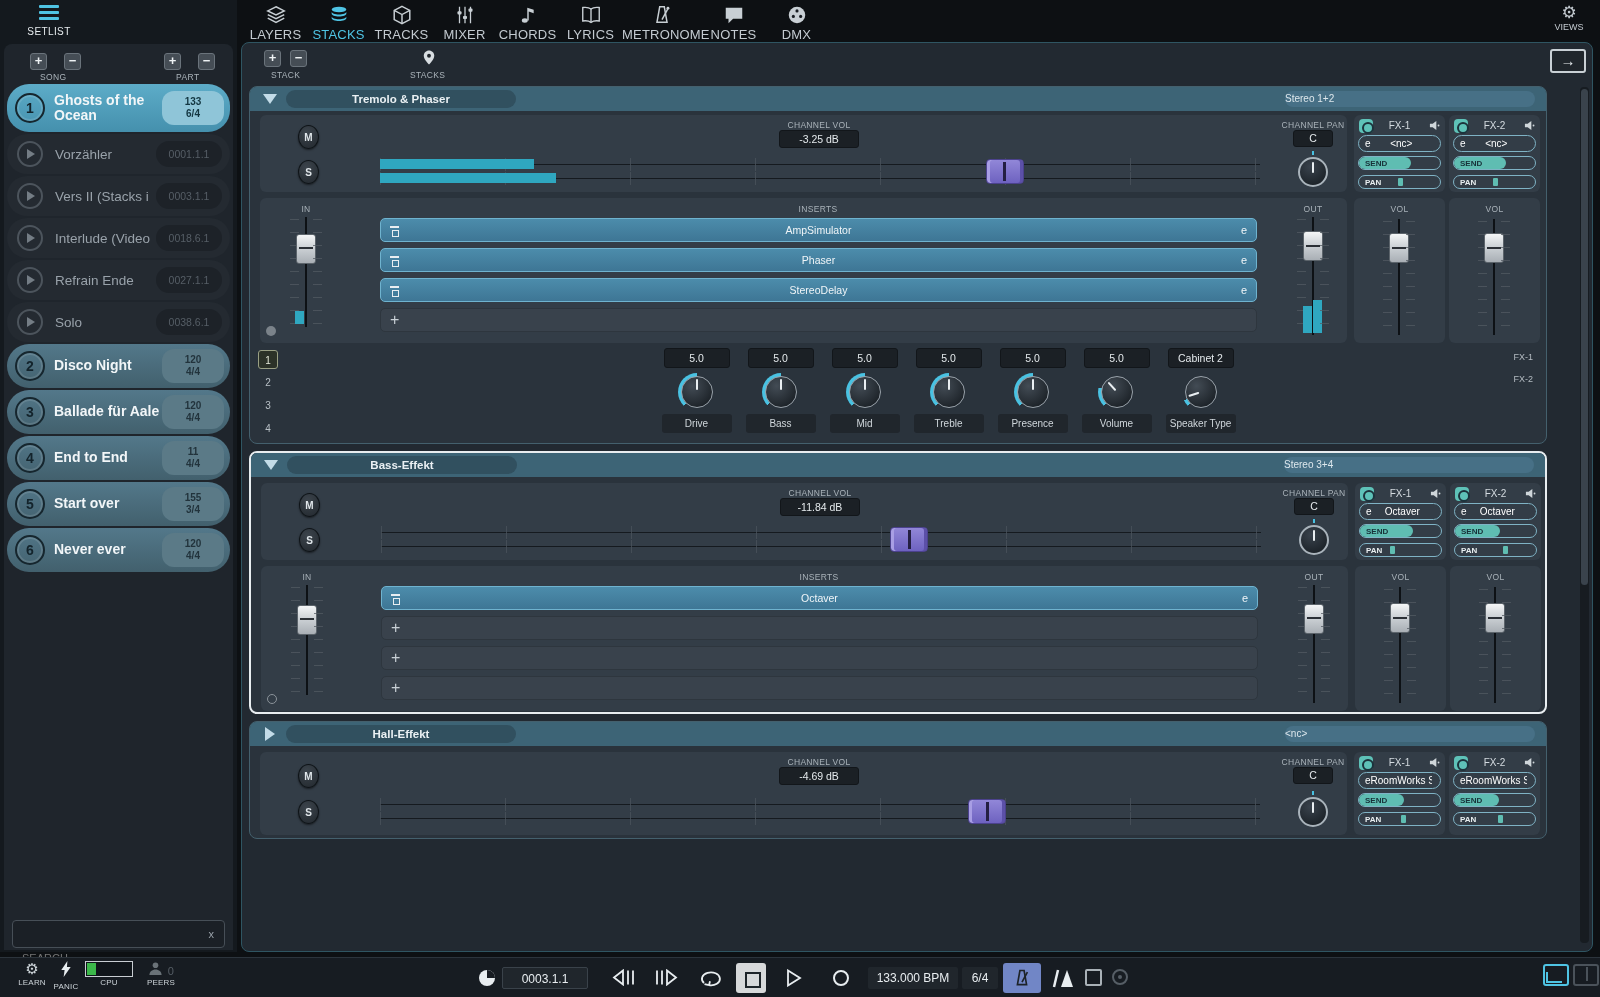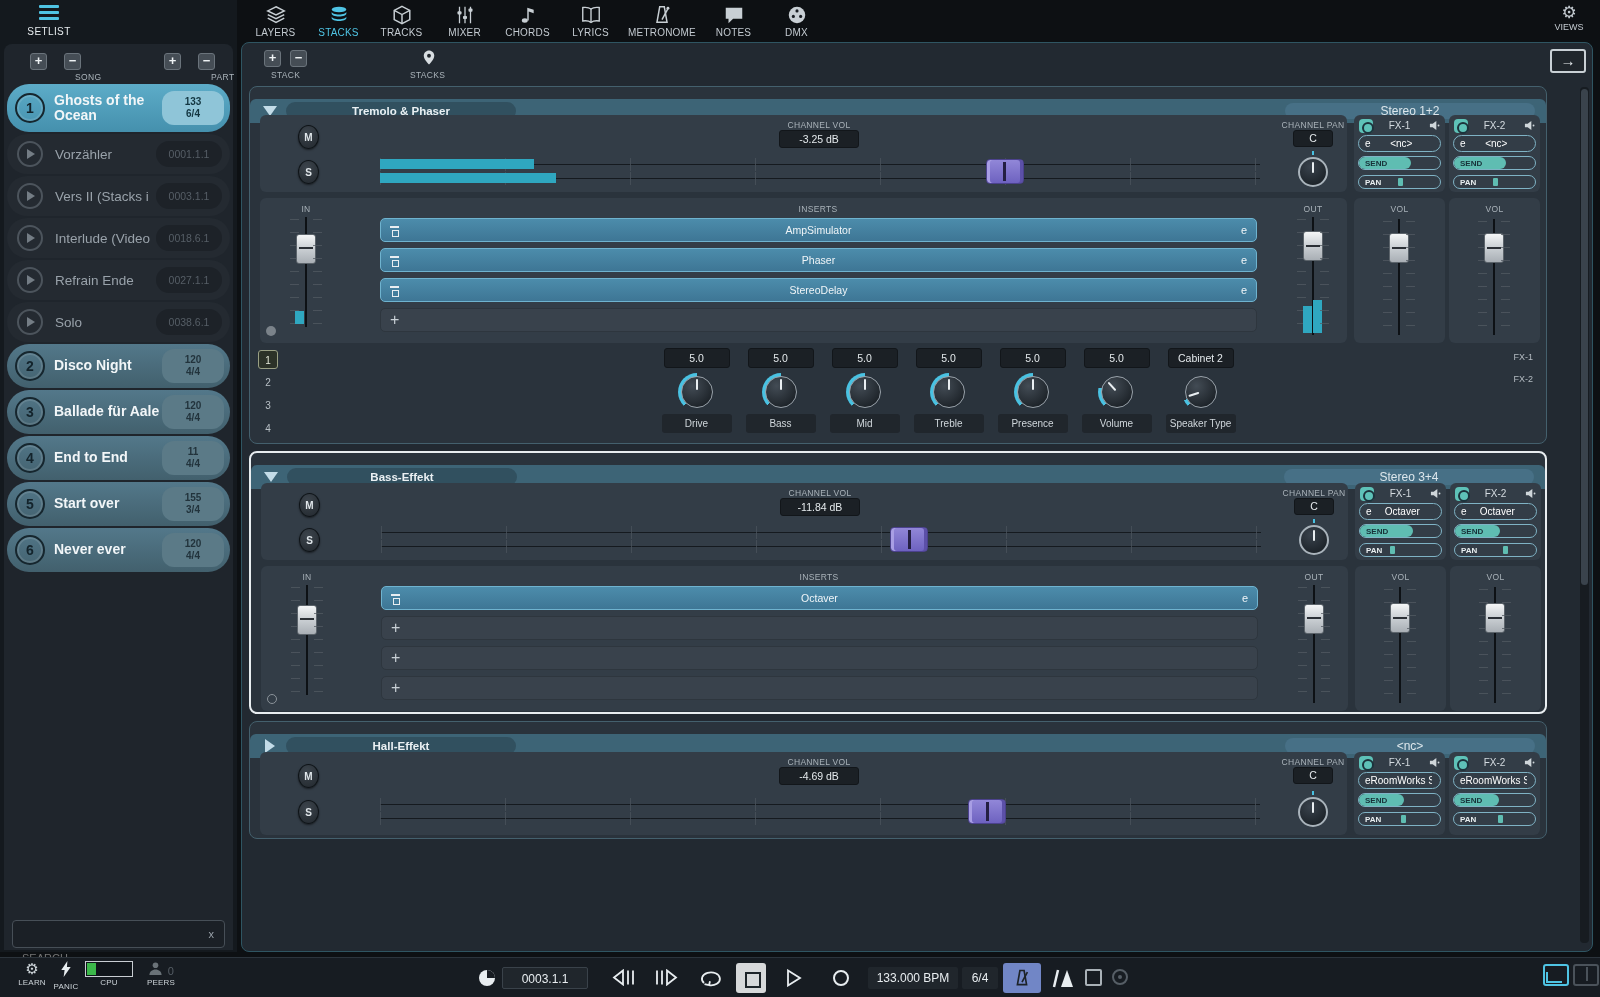--- a/index.html
+++ b/index.html
@@ -9,21 +9,21 @@
   .abs { position:absolute; }
 
   
   .sidebar { position:absolute; left:0; top:0; width:237px; height:952px; background:#14191e; }
   .setlist-head { position:absolute; left:14px; top:5px; width:70px; text-align:center; }
   .burger { display:inline-block; width:20px; height:16px; }
   .burger span { display:block; height:3px; margin-bottom:3px; background:#4fc4e4; border-radius:1px; }
   .setlist-lbl { font-size:10px; color:#e6ebee; letter-spacing:.4px; margin-top:1px; }
   .side-panel { position:absolute; left:4px; top:44px; width:229px; height:906px; background:#1f252c; border-radius:8px 8px 0 0; }
   .pm-btn { position:absolute; width:17px; height:17px; background:#454d55; border:1px solid #6a737b; border-radius:3px; color:#eef2f4; font-size:13px; font-weight:bold; text-align:center; line-height:14px; }
-  .grp-lbl { position:absolute; font-size:8.5px; color:#aab3ba; letter-spacing:.4px;margin-left:35px; }
+  .grp-lbl { position:absolute; font-size:8.5px; color:#aab3ba; letter-spacing:.4px; }
   .list { position:absolute; left:3px; top:40px; width:223px; display:flex; flex-direction:column; gap:2px; }
   .songrow { position:relative; height:44px; border-radius:22px; background:linear-gradient(#53788a,#42606d); display:flex; align-items:center; }
   .songrow.sel { height:48px; background:linear-gradient(#5dacc8,#4590ad); }
   .songnum { width:30px; height:30px; margin-left:8px; border-radius:50%; border:2px solid #16262e; box-shadow:inset 0 0 0 2px rgba(255,255,255,.12); color:#13232b; font-size:14px; font-weight:bold; display:flex; align-items:center; justify-content:center; flex:none; }
   .songtitle { flex:1; margin-left:9px; font-size:14px; font-weight:bold; color:#f2f6f8; line-height:1.1; }
   .sbadge { flex:none; width:62px; height:34px; margin-right:6px; border-radius:12px; background:#5b7a87; color:#22333c; font-size:10px; font-weight:bold; display:flex; flex-direction:column; align-items:center; justify-content:center; line-height:1.2; }
   .songrow.sel .sbadge { background:#8fc5d8; color:#133641; }
   .partrow { position:relative; height:40px; border-radius:20px; background:#242a31; display:flex; align-items:center; }
   .partrow.active { background:#2c4c3b; border:1px solid #34bf58; }
   .playc { width:26px; height:26px; margin-left:10px; border-radius:50%; border:2px solid #4c545c; display:flex; align-items:center; justify-content:center; flex:none; }
@@ -34,44 +34,44 @@
   .pbadge { flex:none; min-width:66px; height:26px; margin-right:8px; border-radius:13px; background:#1d2228; color:#565e66; font-size:10.5px; text-align:center; line-height:26px; }
   .partrow.active .pbadge { background:#20352a; color:#7ecb93; }
   .searchbox { position:absolute; left:8px; top:876px; width:213px; height:28px; background:#1b2026; border:1px solid #474f57; border-radius:4px; display:flex; align-items:center; }
   .searchbox input { flex:1; background:transparent; border:none; outline:none; color:#aab3ba; font-size:11px; padding-left:9px; font-family:"Liberation Sans",sans-serif;margin-top:48px; }
   .search-x { color:#9aa2aa; font-size:11px; padding-right:10px; }
 
   
   .tabsbar { position:absolute; left:244px; top:0; width:1356px; height:42px; display:flex; }
   .tab { width:63px; padding-top:4px; text-align:center; color:#c3cad0; }
   .tab.wide { width:80px; }
-  .tab .tlbl { font-size:10px; letter-spacing:.2px; margin-top:1px; }
+  .tab .tlbl { font-size:13px; letter-spacing:.2px; margin-top:1px; }
   .tab.active { color:#4fc4e4; }
   .tab svg { display:block; margin:0 auto; }
   .views { position:absolute; right:6px; top:4px; width:50px; text-align:center; color:#c3cad0; }
   .views .gear { font-size:17px; line-height:18px; }
   .views .tlbl { font-size:9px; }
 
   
   .mainwin { position:absolute; left:241px; top:42px; width:1352px; height:910px; background:#222931; border:1px solid #2f5562; border-radius:8px; overflow:hidden; }
   .stackbar { position:absolute; left:0; top:0; width:100%; height:38px; }
   .sb-lbl { position:absolute; font-size:8.5px; color:#aab3ba; letter-spacing:.3px; }
   .titlebar { position:absolute; left:214px; top:5px; width:1080px; height:26px; background:#12161a; border-radius:13px; color:#3ecf6f; font-size:13px; text-align:center; line-height:26px; }
   .arrowbtn { position:absolute; left:1308px; top:6px; width:36px; height:24px; border:2px solid #c9d0d5; border-radius:3px; color:#e6ebee; font-size:15px; text-align:center; line-height:20px; background:#20262c; }
   .scrolltrack { position:absolute; right:3px; top:44px; bottom:8px; width:9px; background:#171c21; border-radius:4px; }
   .scrollthumb { position:absolute; left:1px; right:1px; top:2px; height:58%; background:#3a434c; border-radius:4px; }
 
   
   .card { position:absolute; left:7px; width:1298px; background:#2a333c; border:1px solid #44606d; border-radius:8px; }
   .card.sel { border:2px solid #e8edf0; }
-  .chead { position:absolute; left:0; right:0; top:12px; height:24px; background:#3d6476; border-radius:6px 6px 0 0; }
+  .chead { position:absolute; left:0; right:0; top:0; height:24px; background:#3d6476; border-radius:6px 6px 0 0; }
   .tri-down { position:absolute; left:13px; top:7px; width:0; height:0; border-left:7px solid transparent; border-right:7px solid transparent; border-top:10px solid #c3dce8; }
   .tri-right { position:absolute; left:15px; top:5px; width:0; height:0; border-top:7px solid transparent; border-bottom:7px solid transparent; border-left:10px solid #c3dce8; }
   .ctitle { position:absolute; left:36px; top:3px; width:230px; height:18px; background:#31505f; border-radius:9px; color:#eaf0f3; font-size:11.5px; font-weight:bold; text-align:center; line-height:18px; }
-  .crouting { position:absolute; right:11px; top:4px; width:250px; height:16px; background:#477086; border-radius:8px; color:#dde7ec; font-size:12px; text-align:center; line-height:16px; }
+  .crouting { position:absolute; right:11px; top:4px; width:250px; height:16px; background:#477086; border-radius:8px; color:#dde7ec; font-size:10px; line-height:16px; }
   .panel { position:absolute; background:#333d47; border-radius:6px; }
   .plabel { position:absolute; font-size:8.5px; color:#a9b2b9; letter-spacing:.3px; }
   .valbox { position:absolute; background:#1b2025; border:1px solid #12161a; border-radius:3px; color:#e4e9ec; font-size:10.5px; text-align:center; }
   .msbtn { position:absolute; width:21px; height:24px; border-radius:50%; background:radial-gradient(circle at 40% 30%,#3c444c,#22282e); border:1px solid #0f1418; box-shadow:0 1px 2px rgba(0,0,0,.5); color:#dfe5e9; font-size:10px; font-weight:bold; text-align:center; line-height:23px; }
 
   
   .hfader { position:absolute; left:120px; top:0; width:880px; height:77px; }
   .hline { position:absolute; left:0; right:0; height:1px; background:#151a1f; }
   .hline::before { content:''; position:absolute; left:0; right:0; top:-6px; height:13px;
     background:repeating-linear-gradient(to right, #49525b 0 1px, transparent 1px 125px); opacity:.8; }

